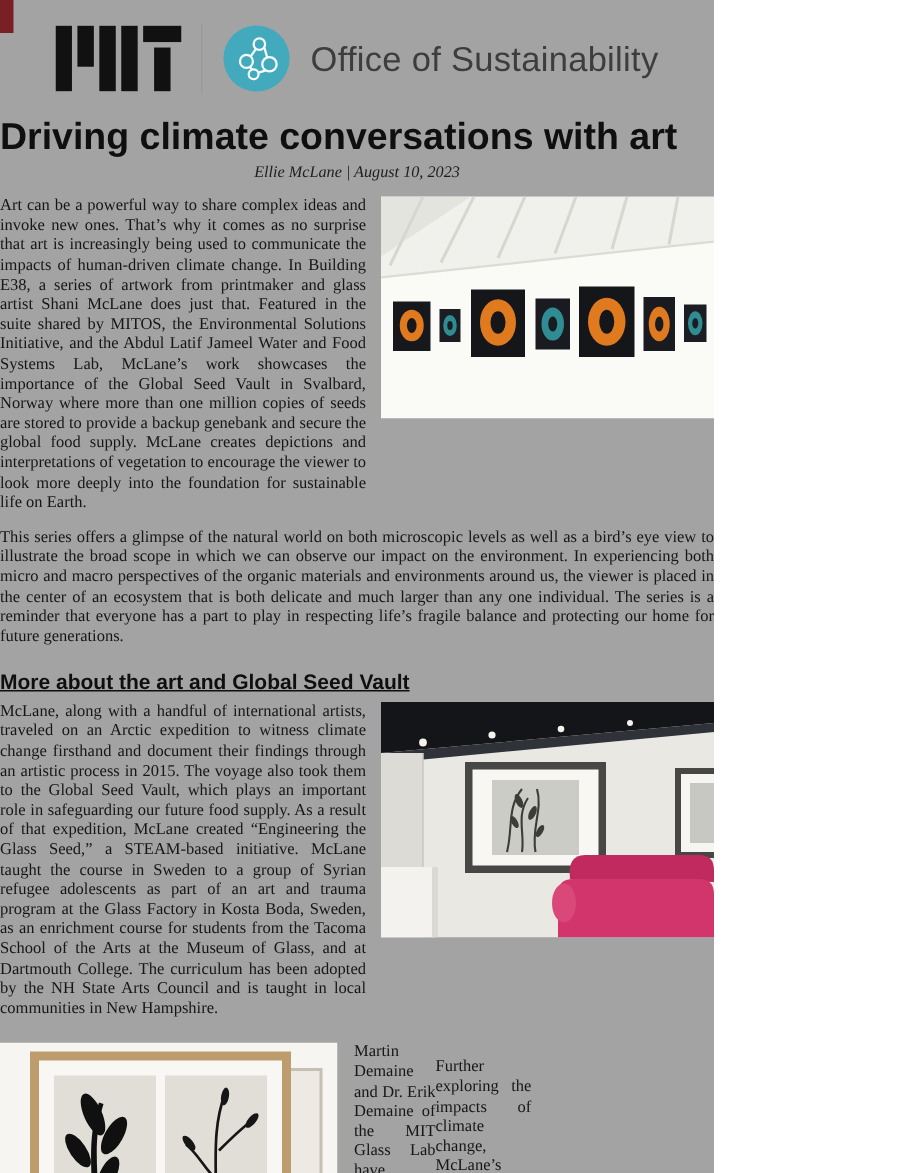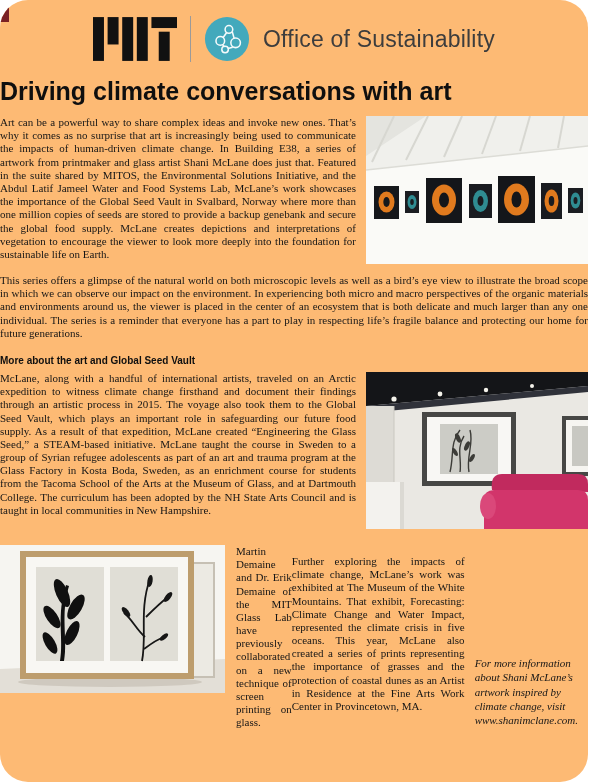--- a/index.html
+++ b/index.html
@@ -1,21 +1,21 @@
 <!DOCTYPE html>
 <html><head>
 <meta charset="utf-8">
 <style>
   * { box-sizing: border-box; }
   html, body { margin: 0; padding: 0; }
   body {
     width: 600px; height: 782px; background: #ffffff;
     font-family: "Liberation Serif", serif; color: #161616;
   }
-  .page { position: relative; width: 588px; height: 782px; overflow: hidden; background:#fdba74;border-radius:28px; }
+  .page { position: relative; width: 476px; height: 782px; overflow: hidden; background:#a3a3a3; }
   .corner-mark { position: absolute; left: 0; top: 0; width: 9px; height: 22px; background: #7a2025; }
 
   .header { display: flex; align-items: center; justify-content: center; gap: 13px; padding-top: 16px; }
   .logo-divider { width: 1px; height: 46px; background: #9a9a9a; }
   .org-name { font-family: "Liberation Sans", sans-serif; font-size: 23px; color: #3d3d3d; letter-spacing: .2px; }
 
   h1.title { font-family: "Liberation Sans", sans-serif; font-weight: 700; font-size: 25px;
     text-align: left; margin: 15px 0 0; color: #0f0f0f; }
   p { margin: 0; }
   .subtitle { font-style: italic; font-size: 11.8px; text-align: center; max-width: 545px;
@@ -23,22 +23,22 @@
   .byline { font-style: italic; font-size: 10.8px; text-align: center; margin-top: 3px; color: #1e1e1e; }
 
   .content { padding: 0 0; }
   .body-text { font-size: 11px; line-height: 1.2; text-align: justify; }
   .row { display: flex; align-items: flex-start; }
   .sec1 { margin-top: 10px; min-height: 148px; }
   .sec1 .text, .sec2 .text { flex: 1 1 auto; }
   .photo { flex: none; display: block; }
   .photo1 { width: 222px; height: 148px; margin-left: 10px; }
   .para2 { margin-top: 10px; }
-  h2.section-heading { font-family: "Liberation Sans", sans-serif; font-weight: 700; font-size: 10px;
-    margin: 15px 0 6px; color: #0f0f0f; }
+  h2.section-heading { font-family: "Liberation Sans", sans-serif; font-weight: 700; font-size: 14px;
+    margin: 15px 0 6px; color: #0f0f0f; text-decoration: underline; }
   .photo2 { width: 222px; height: 157px; margin-left: 10px; }
   .sec3 { margin-top: 16px; }
   .photo3 { width: 225px; height: 148px; margin-right: 11px; }
   .rightcol { flex: 1 1 auto; display: flex; flex-direction: row; min-height: 148px; }
   .para5 { margin-top: 10px; }
   .footer-note { font-style: italic; font-size: 11px; text-align: left; margin-top: auto;
     padding: 8px 10px 2px; line-height: 1.3; }
   .link { cursor: pointer; }
   svg { display: block; }
 </style>
@@ -70,20 +70,21 @@
         <line x1="20" y1="22.5" x2="23.5" y2="17.5"></line>
         <line x1="29.5" y1="16.5" x2="31.5" y2="23.5"></line>
         <line x1="30" y1="32.5" x2="25" y2="34"></line>
         <line x1="19.5" y1="30" x2="21" y2="31.8"></line>
       </g>
     </svg>
     <span class="org-name">Office of Sustainability</span>
   </header>
 
   <h1 class="title">Driving climate conversations with art</h1>
+  <p class="byline">Ellie McLane | August 10, 2023</p>
 
   <div class="content">
 
     <div class="row sec1">
       <p class="body-text text">Art can be a powerful way to share complex ideas and invoke new ones. That’s why it comes as no surprise that art is increasingly being used to communicate the impacts of human-driven climate change. In Building E38, a series of artwork from printmaker and glass artist Shani McLane does just that. Featured in the suite shared by MITOS, the Environmental Solutions Initiative, and the Abdul Latif Jameel Water and Food Systems Lab, McLane’s work showcases the importance of the Global Seed Vault in Svalbard, Norway where more than one million copies of seeds are stored to provide a backup genebank and secure the global food supply. McLane creates depictions and interpretations of vegetation to encourage the viewer to look more deeply into the foundation for sustainable life on Earth.</p>
       <svg class="photo photo1" viewBox="0 0 222 148">
         <rect width="222" height="148" fill="#fafaf7"></rect>
         <polygon points="0,0 222,0 222,30 0,54" fill="#f0f0ec"></polygon>
         <polygon points="0,0 60,0 0,40" fill="#e4e4df"></polygon>
         <g stroke="#d7d7d1" stroke-width="2">

